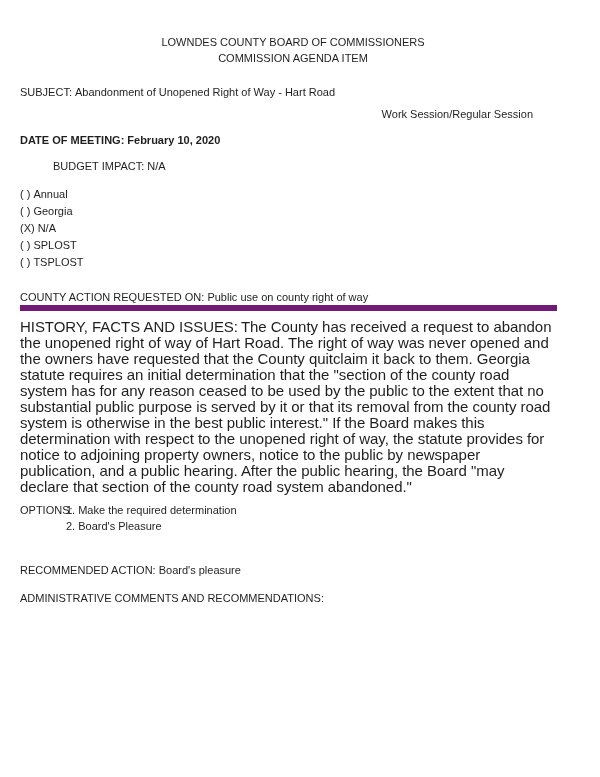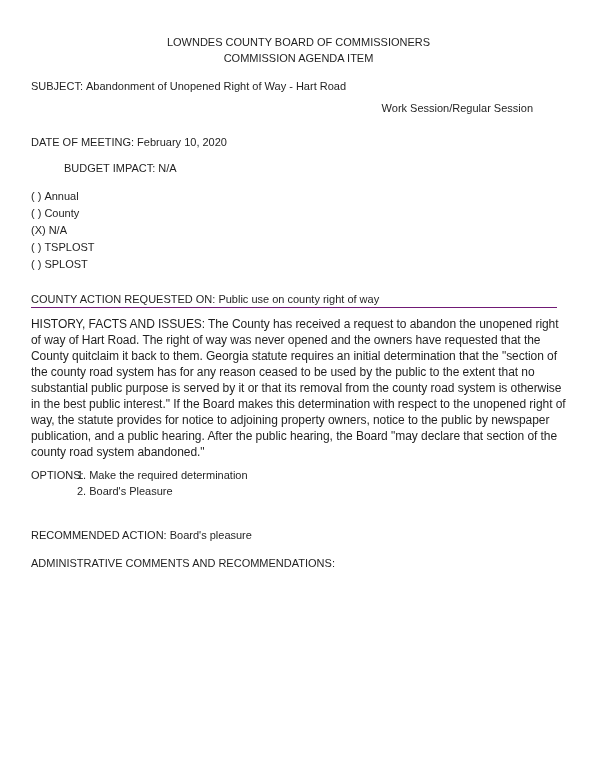--- a/index.html
+++ b/index.html
@@ -11,49 +11,49 @@
     width: 600px;
     height: 777px;
     overflow: hidden;
     font-family: "Liberation Sans", sans-serif;
     font-size: 11px;
     line-height: 16px;
     color: #1f1f1f;
     -webkit-font-smoothing: antialiased;
   }
   .doc {
-    padding: 0 34px 0 31px;
+    padding: 0 34px 0 20px;
   }
   .title-block {
     margin-top: 34px;
     text-align: center;
   }
   .title-line { line-height: 16px; }
-  .subject-row { margin-top: 12px; }
+  .subject-row { margin-top: 18px; }
   .label { display: inline; }
   .value { margin-left: 3px; }
   .session-row {
     margin-top: 6px;
     text-align: right;
     margin-right: 33px;
   }
-  .date-row { margin-top: 18px; }
+  .date-row { margin-top: 10px; font-weight: bold; }
   .budget-row { margin-top: 10px; margin-left: 33px; }
   .funding-label-row { margin-top: 0; }
   .funding-list { margin-top: 12px; }
   .funding-option { line-height: 17px; }
   .funding-option .opt-label { margin-left: 3px; }
   .county-action-row {
     margin-top: 18px;
     margin-right: 9px;
-    border-bottom: 1px solid #701a75;
+    border-bottom: 6px solid #701a75;
   }
   .history-paragraph {
     margin-top: 8px;
-    font-size: 12px;
+    font-size: 15px;
     letter-spacing: -0.05px;
     line-height: 16px;
     width: 535px;
     text-align: left;
   }
   .history-paragraph .label { margin-right: 3px; }
   .options-row {
     margin-top: 7px;
     display: flex;
   }
@@ -100,30 +100,30 @@
   <div class="budget-row">
     <span class="label">BUDGET IMPACT:</span><span class="value">N/A</span>
   </div>
 
 
   <div class="funding-list">
     <div class="funding-option">
       <span class="opt-mark">( )</span><span class="opt-label">Annual</span>
     </div>
     <div class="funding-option">
-      <span class="opt-mark">( )</span><span class="opt-label">County</span>
+      <span class="opt-mark">( )</span><span class="opt-label">Georgia</span>
     </div>
     <div class="funding-option">
       <span class="opt-mark">(X)</span><span class="opt-label">N/A</span>
     </div>
     <div class="funding-option">
-      <span class="opt-mark">( )</span><span class="opt-label">TSPLOST</span>
+      <span class="opt-mark">( )</span><span class="opt-label">SPLOST</span>
     </div>
     <div class="funding-option">
-      <span class="opt-mark">( )</span><span class="opt-label">SPLOST</span>
+      <span class="opt-mark">( )</span><span class="opt-label">TSPLOST</span>
     </div>
   </div>
 
   <div class="county-action-row">
     <span class="label">COUNTY ACTION REQUESTED ON:</span><span class="value">Public use on county right of way</span>
   </div>
 
   <div class="history-paragraph">
     <span class="label">HISTORY, FACTS AND ISSUES:</span><span>The County has received a request to abandon the unopened right of way of Hart Road. The right of way was never opened and the owners have requested that the County quitclaim it back to them. Georgia statute requires an initial determination that the "section of the county road system has for any reason ceased to be used by the public to the extent that no substantial public purpose is served by it or that its removal from the county road system is otherwise in the best public interest." If the Board makes this determination with respect to the unopened right of way, the statute provides for notice to adjoining property owners, notice to the public by newspaper publication, and a public hearing. After the public hearing, the Board "may declare that section of the county road system abandoned."</span>
   </div>

